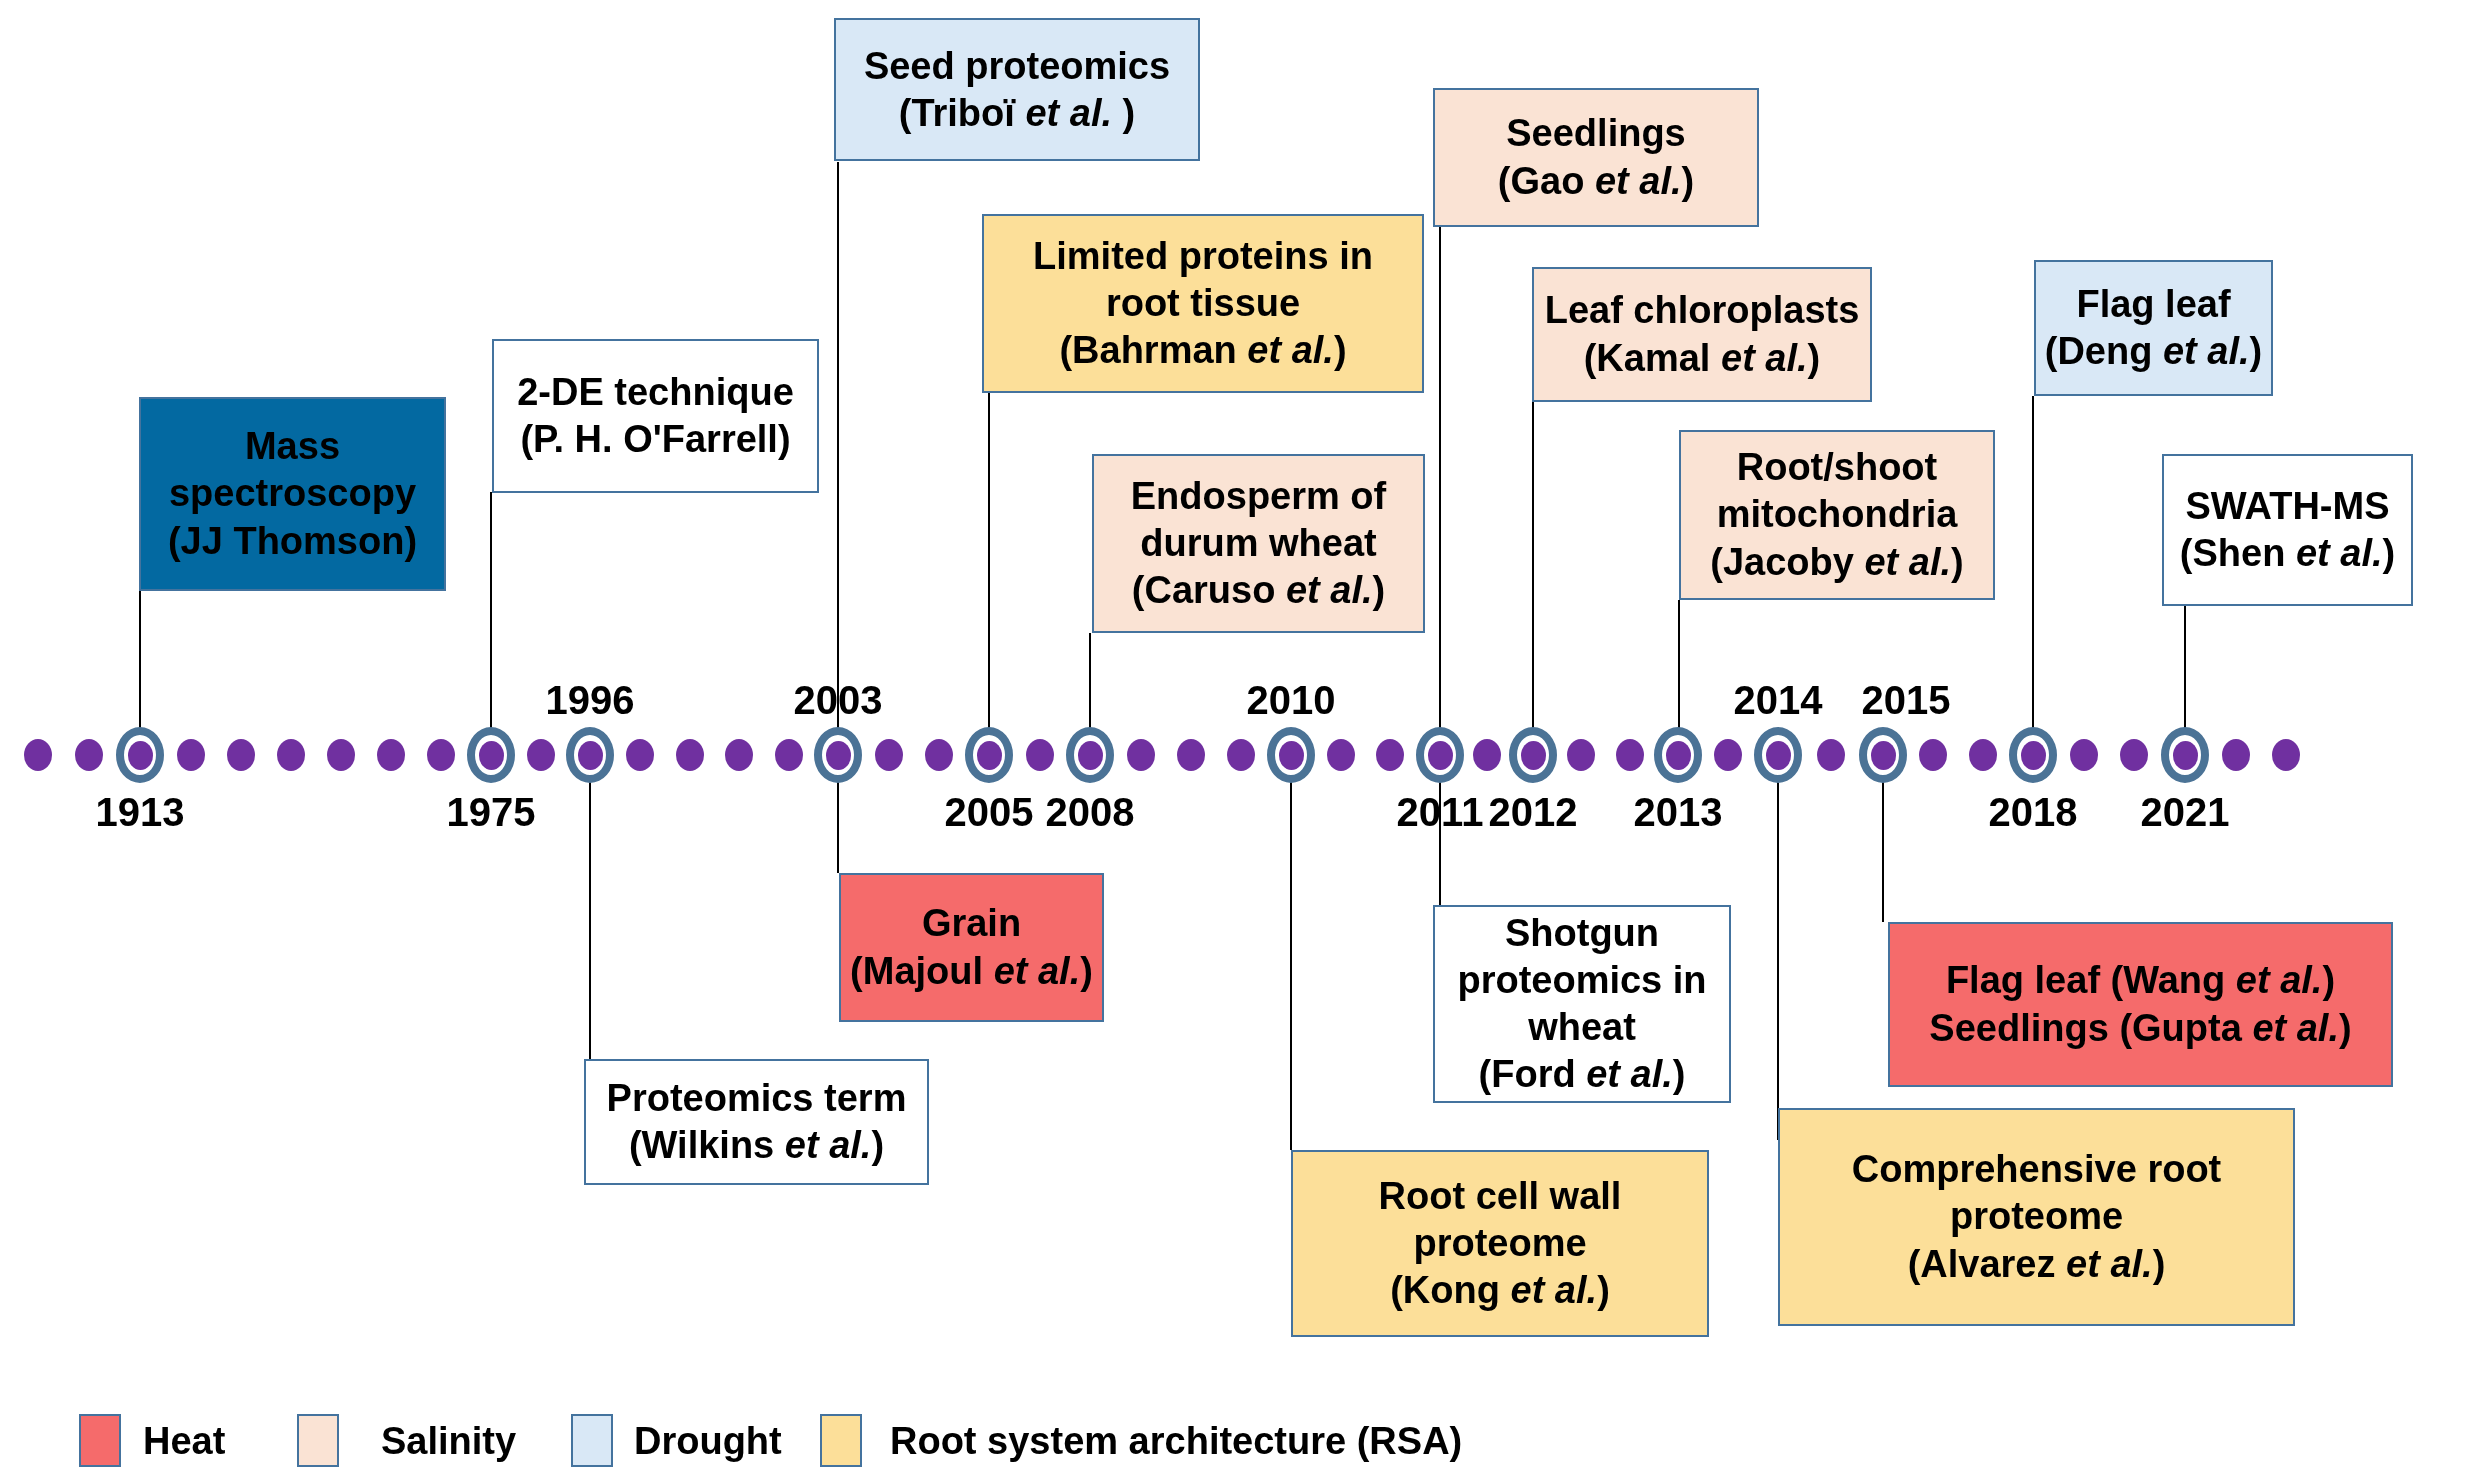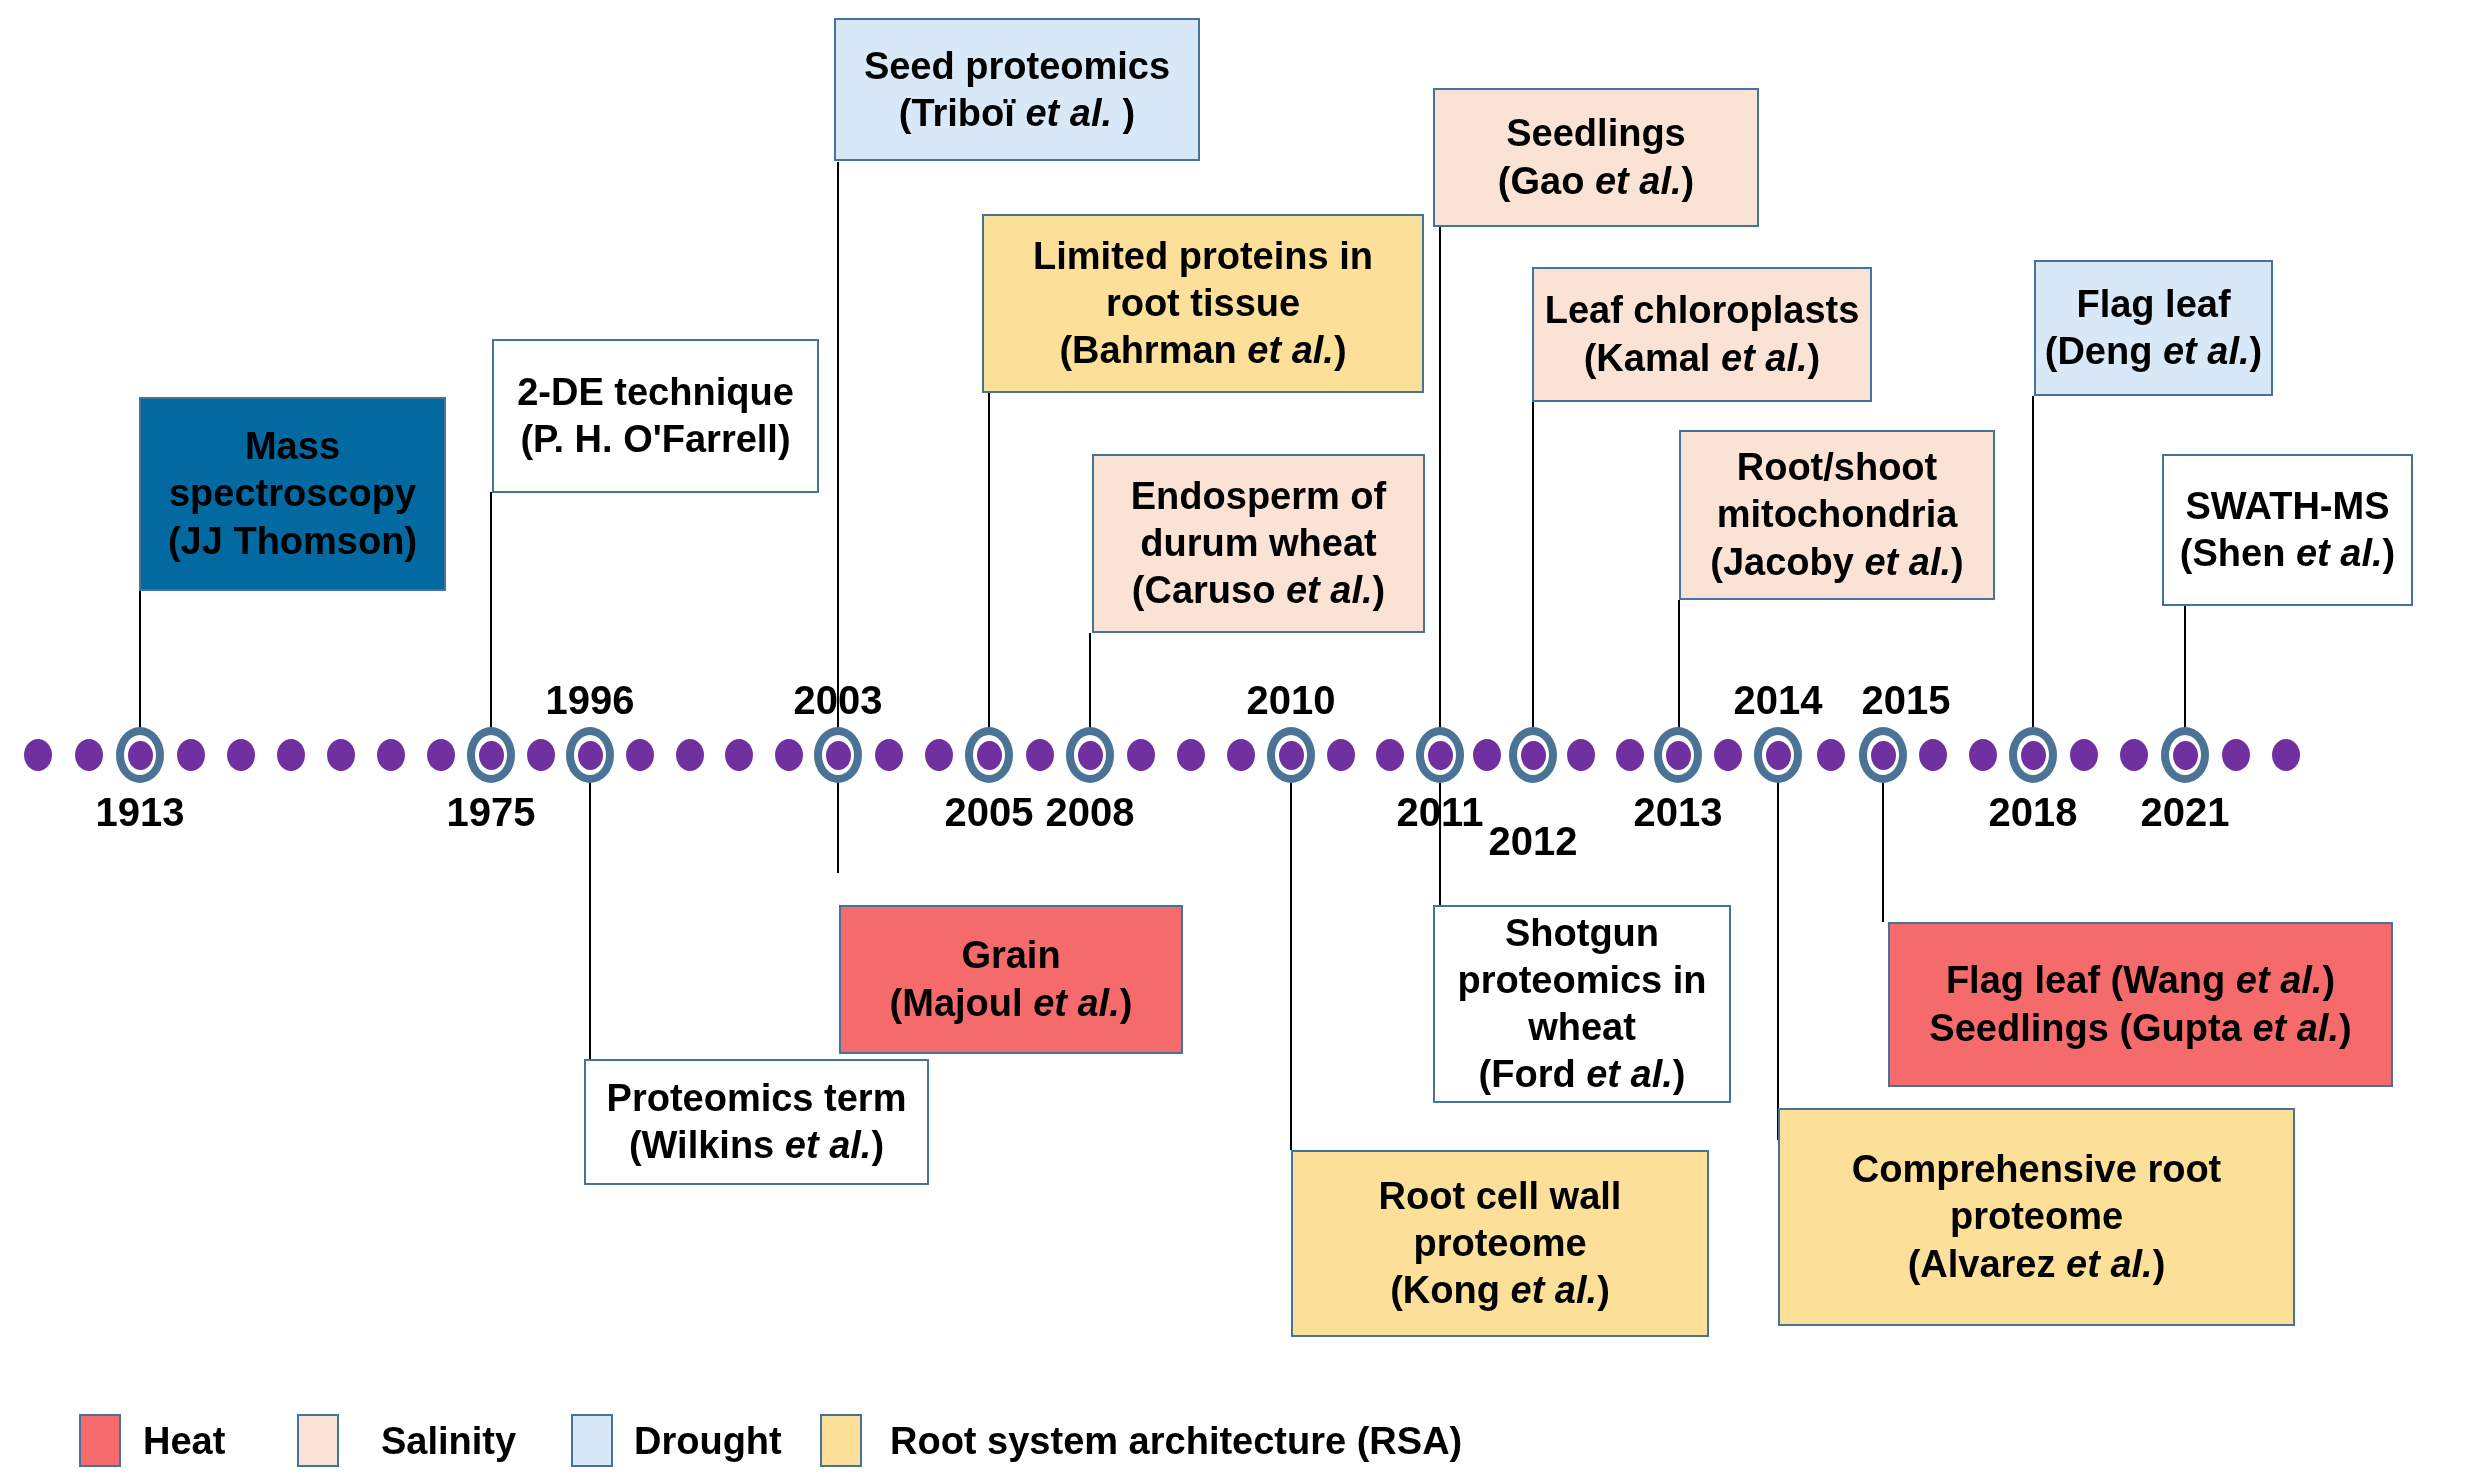--- a/index.html
+++ b/index.html
@@ -102,21 +102,21 @@
       <div class="dot" style="background: rgb(112, 48, 160);"></div>
     </div>
     <div class="year" style="left: 1196px; top: 678px;">2010</div>
     <div class="ring" style="left: 1416px; top: 727px; border-color: rgb(75, 115, 150);">
       <div class="dot" style="background: rgb(112, 48, 160);"></div>
     </div>
     <div class="year" style="left: 1345px; top: 790px;">2011</div>
     <div class="ring" style="left: 1509px; top: 727px; border-color: rgb(75, 115, 150);">
       <div class="dot" style="background: rgb(112, 48, 160);"></div>
     </div>
-    <div class="year" style="left: 1438px; top: 790px; margin-top: 29px;">2012</div>
+    <div class="year" style="left: 1438px; top: 790px;">2012</div>
     <div class="ring" style="left: 1654px; top: 727px; border-color: rgb(75, 115, 150);">
       <div class="dot" style="background: rgb(112, 48, 160);"></div>
     </div>
     <div class="year" style="left: 1583px; top: 790px;">2013</div>
     <div class="ring" style="left: 1754px; top: 727px; border-color: rgb(75, 115, 150);">
       <div class="dot" style="background: rgb(112, 48, 160);"></div>
     </div>
     <div class="year" style="left: 1683px; top: 678px;">2014</div>
     <div class="ring" style="left: 1859px; top: 727px; border-color: rgb(75, 115, 150);">
       <div class="dot" style="background: rgb(112, 48, 160);"></div>
@@ -167,21 +167,21 @@
       <div class="box-line"><span class="">(Jacoby </span><span class="it">et al.</span><span class="">)</span></div>
     </div>
     <div class="box" style="left: 2034px; top: 260px; width: 239px; height: 136px; background: rgb(217, 232, 246); border-color: rgb(68, 115, 158);">
       <div class="box-line"><span class="">Flag leaf</span></div>
       <div class="box-line"><span class="">(Deng </span><span class="it">et al.</span><span class="">)</span></div>
     </div>
     <div class="box" style="left: 2162px; top: 454px; width: 251px; height: 152px; background: rgb(255, 255, 255); border-color: rgb(68, 115, 158);">
       <div class="box-line"><span class="">SWATH-MS</span></div>
       <div class="box-line"><span class="">(Shen </span><span class="it">et al.</span><span class="">)</span></div>
     </div>
-    <div class="box" style="left: 839px; top: 873px; width: 344px; height: 149px; background: rgb(245, 107, 107); border-color: rgb(68, 115, 158); margin-top: 32px;">
+    <div class="box" style="left: 839px; top: 873px; width: 265px; height: 149px; background: rgb(245, 107, 107); border-color: rgb(68, 115, 158);">
       <div class="box-line"><span class="">Grain</span></div>
       <div class="box-line"><span class="">(Majoul </span><span class="it">et al.</span><span class="">)</span></div>
     </div>
     <div class="box" style="left: 584px; top: 1059px; width: 345px; height: 126px; background: rgb(255, 255, 255); border-color: rgb(68, 115, 158);">
       <div class="box-line"><span class="">Proteomics term</span></div>
       <div class="box-line"><span class="">(Wilkins </span><span class="it">et al.</span><span class="">)</span></div>
     </div>
     <div class="box" style="left: 1433px; top: 905px; width: 298px; height: 198px; background: rgb(255, 255, 255); border-color: rgb(68, 115, 158);">
       <div class="box-line"><span class="">Shotgun</span></div>
       <div class="box-line"><span class="">proteomics in</span></div>

